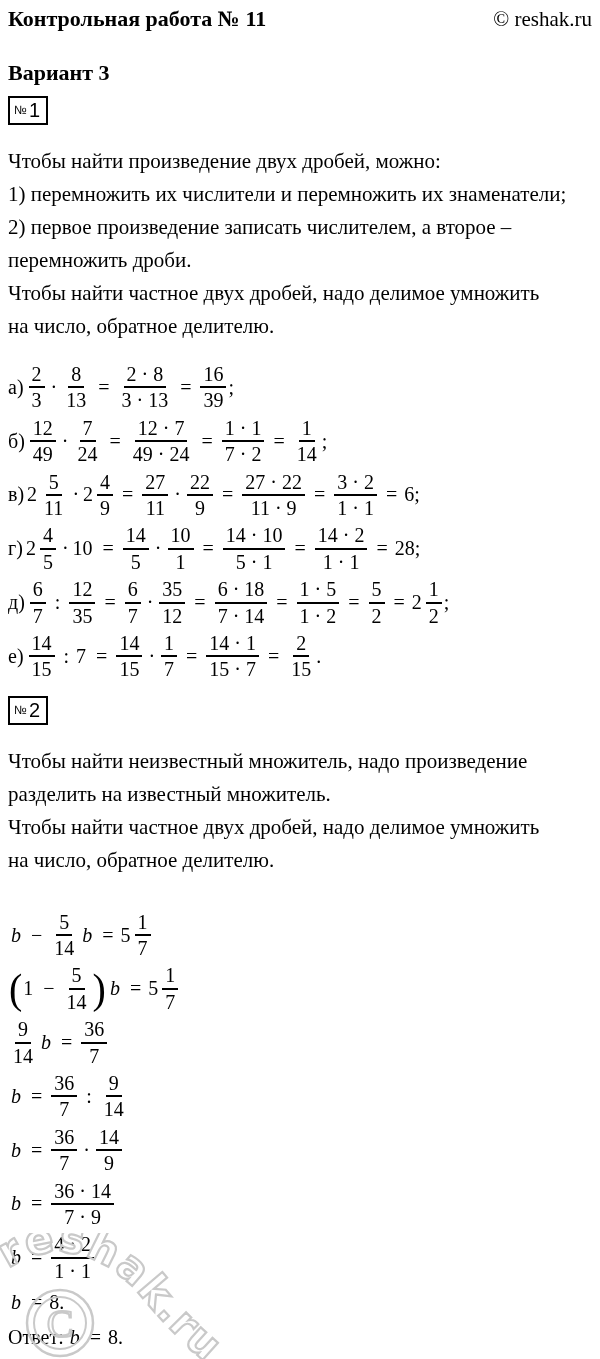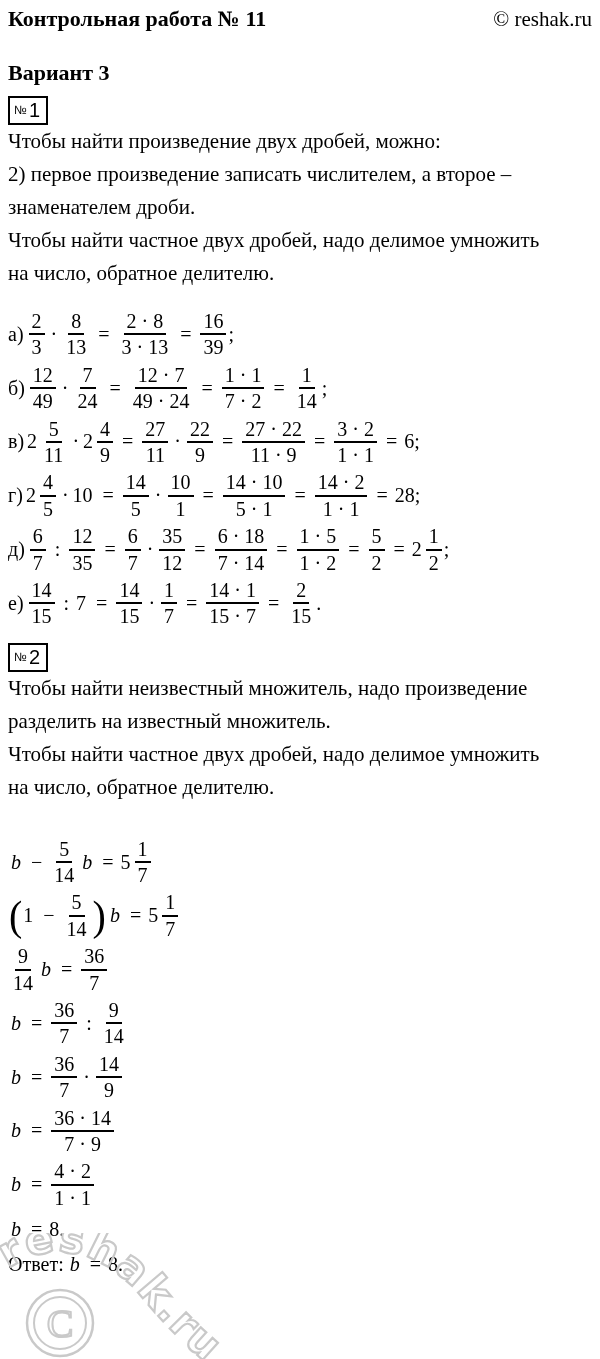--- a/index.html
+++ b/index.html
@@ -17,21 +17,21 @@
   .variant { font-weight:bold; font-size:22px; margin-top:28px; line-height:26px; }
 
   .badge {
     display:inline-flex; align-items:center; border:2px solid #000;
     padding:2px 6px 3px 4px; margin-top:10px;
     font-family:"Liberation Sans", sans-serif; line-height:1;
   }
   .badge .sign { font-size:12px; margin-right:2px; }
   .badge .num  { font-size:20px; }
 
-  .para { font-size:21px; margin-top:0; }
+  .para { font-size:21px; margin-top:20px; }
   .para > div { line-height:33px; white-space:nowrap; }
 
   .mathblock { font-size:20px; }
   #t1-math { margin-top:20px; }
   #t2-math { margin-top:34px; }
   .mline { display:flex; align-items:center; margin:5px 0; white-space:nowrap; min-height:47px; }
 
   .mtxt  { margin:0 3px 0 0; }
   .mvar  { font-style:italic; margin:0 3px; }
   .mop   { margin:0 7px; }
@@ -59,22 +59,23 @@
 
   <div class="variant">Вариант 3</div>
 
   <div class="badge">
     <span class="sign">№</span>
       <span class="num">1</span>
   </div>
 
   <div class="para">
     <div>Чтобы найти произведение двух дробей, можно:</div>
+    <div>1) перемножить их числители и перемножить их знаменатели;</div>
     <div>2) первое произведение записать числителем, а второе –</div>
-    <div>знаменателем дроби.</div>
+    <div>перемножить дроби.</div>
     <div>Чтобы найти частное двух дробей, надо делимое умножить</div>
     <div>на число, обратное делителю.</div>
   </div>
 
   <div class="mathblock" id="t1-math">
     <div class="mline">
         <span class="mtxt">а)</span>
         <span class="mixed">
           <span class="frac">
             <span class="num">2</span>

